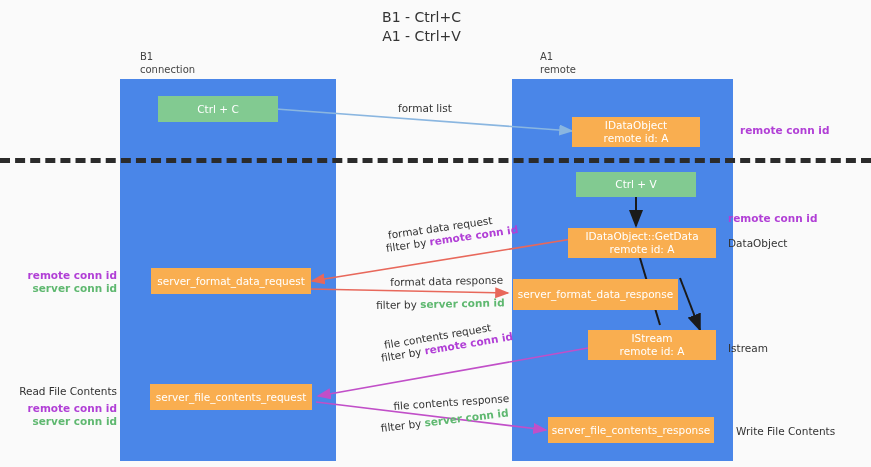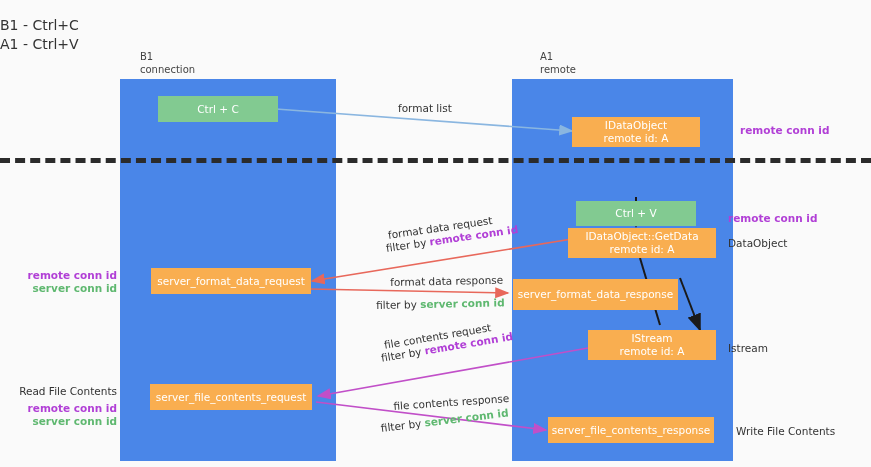--- a/index.html
+++ b/index.html
@@ -23,22 +23,23 @@
     position: absolute;
     text-align: left;
     color: #444444;
     font-size: 10px;
     line-height: 13px;
     white-space: pre-line;
   }
   .page-title {
     position: absolute;
     left: 0;
-    top: 16px;
+    top: 8px;
     width: 843px;
+    text-align: center;
     color: #333333;
     font-size: 14px;
     line-height: 19px;
     white-space: pre-line;
   }
   .box {
     position: absolute;
     box-sizing: border-box;
     display: flex;
     flex-direction: column;
@@ -147,21 +148,21 @@
 
   <div class="box green" style="left:158px; top:96px; width:120px; height:26px;">
     <span>Ctrl + C</span>
   </div>
 
   <div class="box orange" style="left:572px; top:117px; width:128px; height:30px;">
     <span>IDataObject</span>
     <span class="l2">remote id: A</span>
   </div>
 
-  <div class="box green" style="left:576px; top:172px; width:120px; height:25px;margin-top:29px;">
+  <div class="box green" style="left:576px; top:172px; width:120px; height:25px;">
     <span>Ctrl + V</span>
   </div>
 
   <div class="box orange" style="left:568px; top:228px; width:148px; height:30px;">
     <span>IDataObject::GetData</span>
     <span class="l2">remote id: A</span>
   </div>
 
   <div class="box orange" style="left:151px; top:268px; width:160px; height:26px;">
     <span>server_format_data_request</span>

